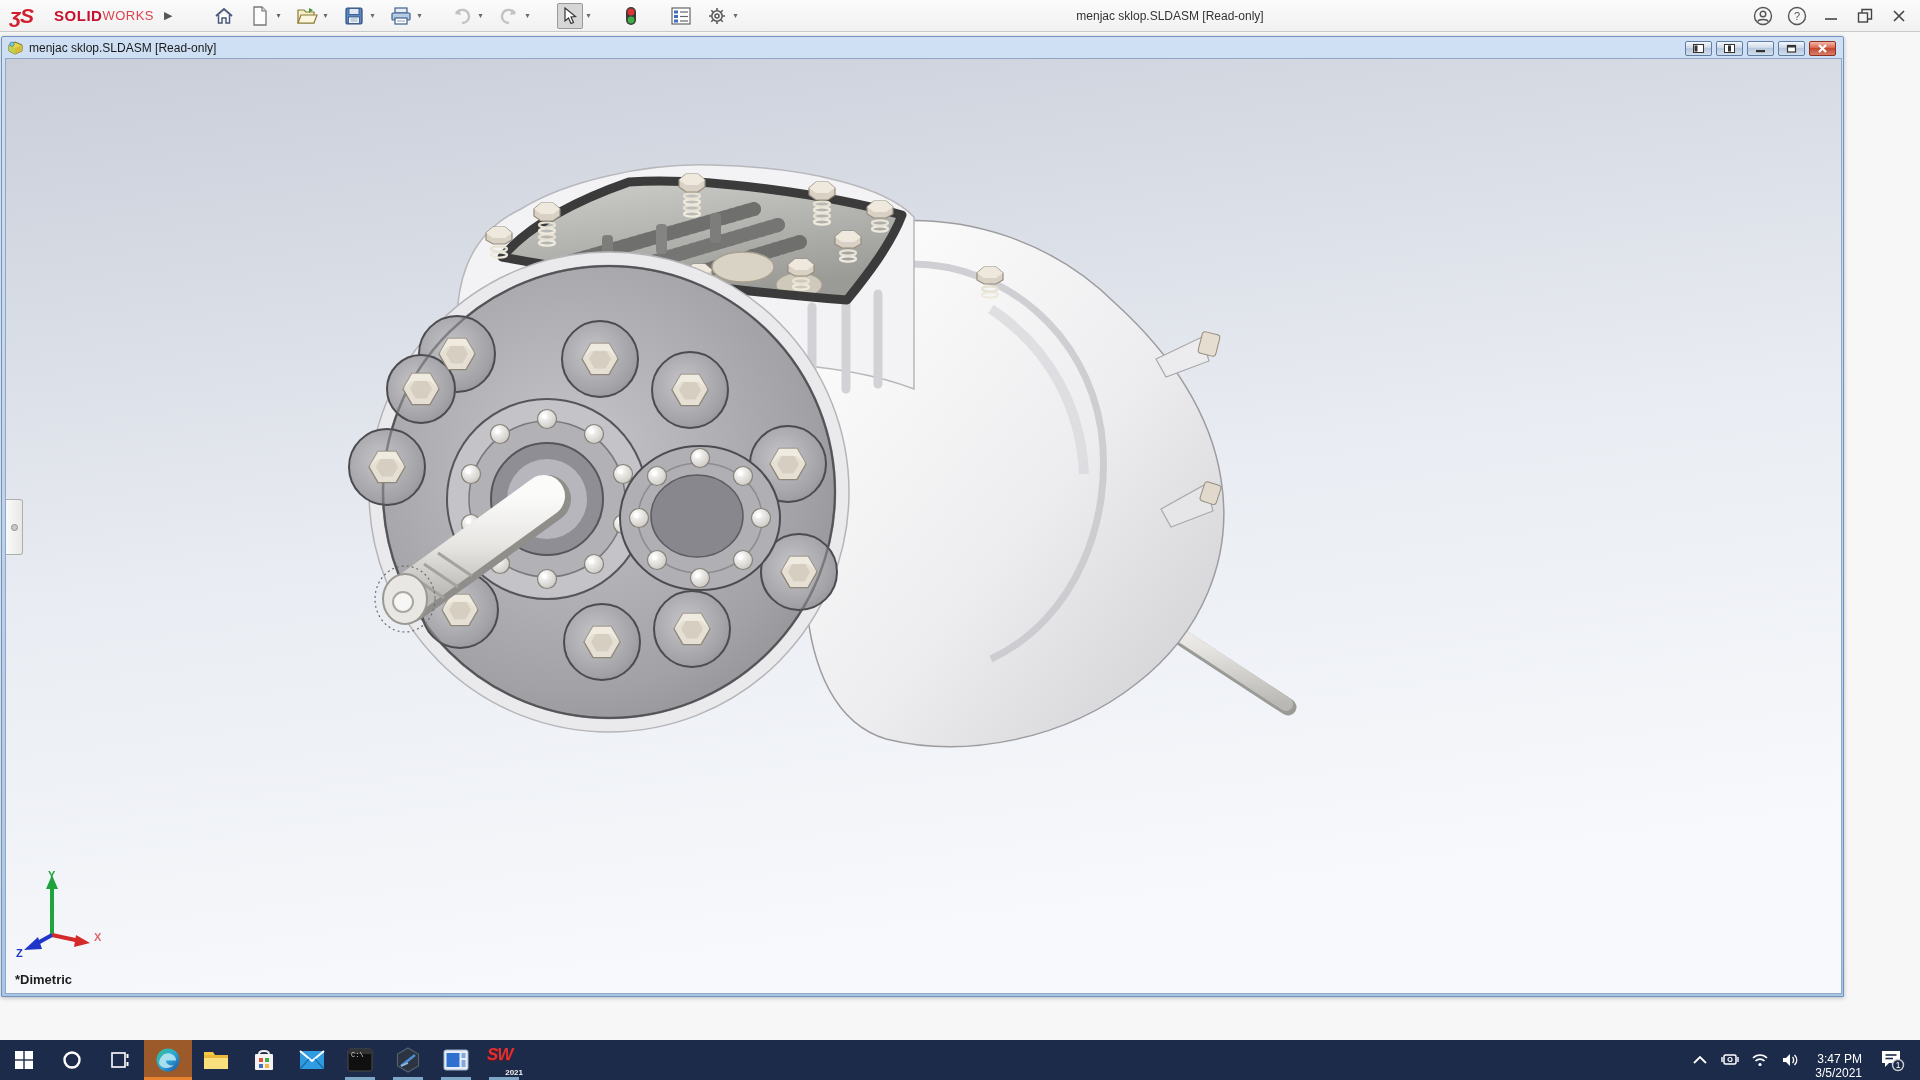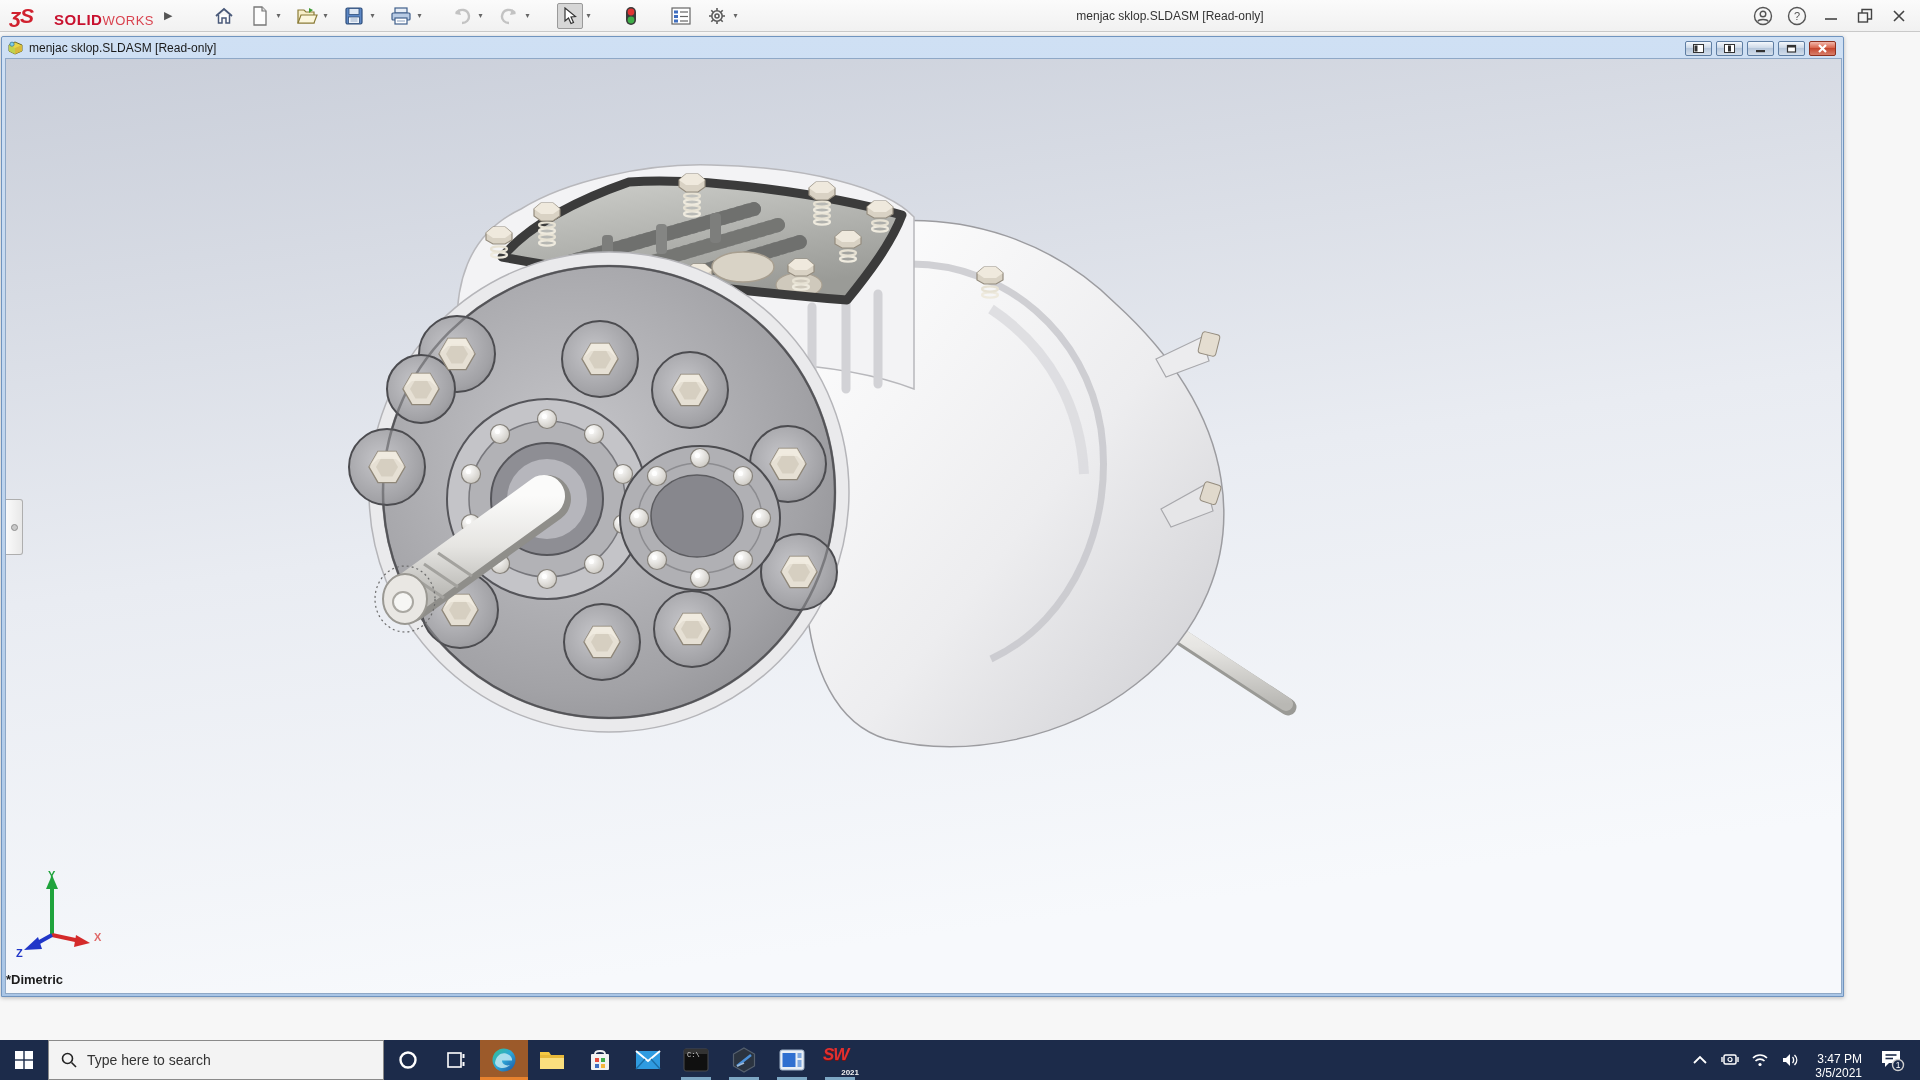--- a/index.html
+++ b/index.html
@@ -3,21 +3,21 @@
 <meta charset="utf-8">
 <style>
   * { margin:0; padding:0; box-sizing:border-box; }
   html,body { width:1920px; height:1080px; overflow:hidden;
     font-family:"Liberation Sans", sans-serif; background:#f7f7f7; }
 
   
   .topbar { position:absolute; left:0; top:0; width:1920px; height:32px;
     background:linear-gradient(#fbfbfb,#f1f1f1); border-bottom:1px solid #c9c9c9;
     display:flex; align-items:center; }
-  .logo { display:flex; align-items:flex-end; margin-left:10px; cursor:default; }
+  .logo { display:flex; align-items:center; margin-left:10px; cursor:default; }
   .logo-glyph { font-style:italic; font-weight:bold; font-size:21px; color:#d0202e; letter-spacing:-1px; }
   .logo-bold { font-weight:bold; font-size:15px; color:#c8102e; margin-left:21px; letter-spacing:.5px;}
   .logo-light { font-weight:normal; font-size:13px; color:#d9434f; letter-spacing:.5px;}
   .logo-arrow { margin-left:10px; color:#555; font-size:11px; }
   .tb-group { display:flex; align-items:center; margin-left:28px; }
   .tb-btn { width:26px; height:26px; display:flex; align-items:center; justify-content:center;
     border-radius:2px; margin-left:10px; }
   .tb-btn.active { background:#d6d6d6; border:1px solid #9a9a9a; }
   .tb-chev { font-size:8px; color:#666; margin-left:1px; width:10px; text-align:center;}
   .tb-sep { width:14px; }
@@ -37,21 +37,21 @@
   .doc-btns { margin-left:auto; display:flex; gap:4px; margin-right:2px; }
   .doc-btn { width:27px; height:15px; border:1px solid #5f7ea3; border-radius:2px;
     background:linear-gradient(#f4f8fc,#cdd9e8 45%,#b4c5da 46%,#d4dfec);
     display:flex; align-items:center; justify-content:center; }
   .doc-btn.close { background:linear-gradient(#f2b8ac,#d9654d 45%,#c4432b 46%,#d87f6b);
     border-color:#8e3120; }
   .viewport { position:relative; width:1837px; height:936px; background:#e8ebf2; overflow:hidden;
     border:1px solid #8fa8c6; }
   .viewport svg.scene { position:absolute; left:0; top:0; }
 
-  .view-label { position:absolute; left:0; bottom:6px; font-size:13px; font-weight:bold; color:#1c1c1c; }
+  .view-label { position:absolute; left:9px; bottom:6px; font-size:13px; font-weight:bold; color:#1c1c1c; }
   .triad { position:absolute; left:8px; bottom:32px; }
   .fm-tab { position:absolute; left:0px; top:440px; width:17px; height:56px;
     background:linear-gradient(90deg,#fafafa,#e8e8e8); border:1px solid #aeaeae; border-left:none;
     border-radius:0 3px 3px 0; display:flex; align-items:center; justify-content:center; }
   .fm-dot { width:7px; height:7px; border-radius:50%; background:#c9c9c9; border:1px solid #8f8f8f; }
 
   
   .taskbar { position:absolute; left:0; bottom:0; width:1920px; height:40px;
     background:#1c2b4a; display:flex; align-items:stretch; }
   .tk-cell { width:48px; display:flex; align-items:center; justify-content:center; position:relative; }
@@ -452,27 +452,20 @@
 
 <div class="taskbar">
   <div class="tk-cell">
     <svg width="18" height="18" viewBox="0 0 18 18">
       <rect x="0" y="0" width="8.3" height="8.3" fill="#fff"></rect>
       <rect x="9.7" y="0" width="8.3" height="8.3" fill="#fff"></rect>
       <rect x="0" y="9.7" width="8.3" height="8.3" fill="#fff"></rect>
       <rect x="9.7" y="9.7" width="8.3" height="8.3" fill="#fff"></rect>
     </svg>
   </div>
-  <div class="tk-search">
-    <svg width="16" height="16" viewBox="0 0 16 16">
-      <circle cx="6.5" cy="6.5" r="5" fill="none" stroke="#222" stroke-width="1.6"></circle>
-      <line x1="10.5" y1="10.5" x2="15" y2="15" stroke="#222" stroke-width="1.6"></line>
-    </svg>
-    <input type="text" placeholder="Type here to search" style="">
-  </div>
   <div class="tk-cell">
     <svg width="20" height="20" viewBox="0 0 20 20">
       <circle cx="10" cy="10" r="7.5" fill="none" stroke="#fff" stroke-width="2.4"></circle>
     </svg>
   </div>
   <div class="tk-cell">
     <svg width="20" height="20" viewBox="0 0 20 20">
       <rect x="2" y="3" width="13" height="14" fill="none" stroke="#fff" stroke-width="1.6"></rect>
       <line x1="17.5" y1="4" x2="17.5" y2="8" stroke="#fff" stroke-width="2"></line>
       <line x1="17.5" y1="12" x2="17.5" y2="16" stroke="#fff" stroke-width="2"></line>

